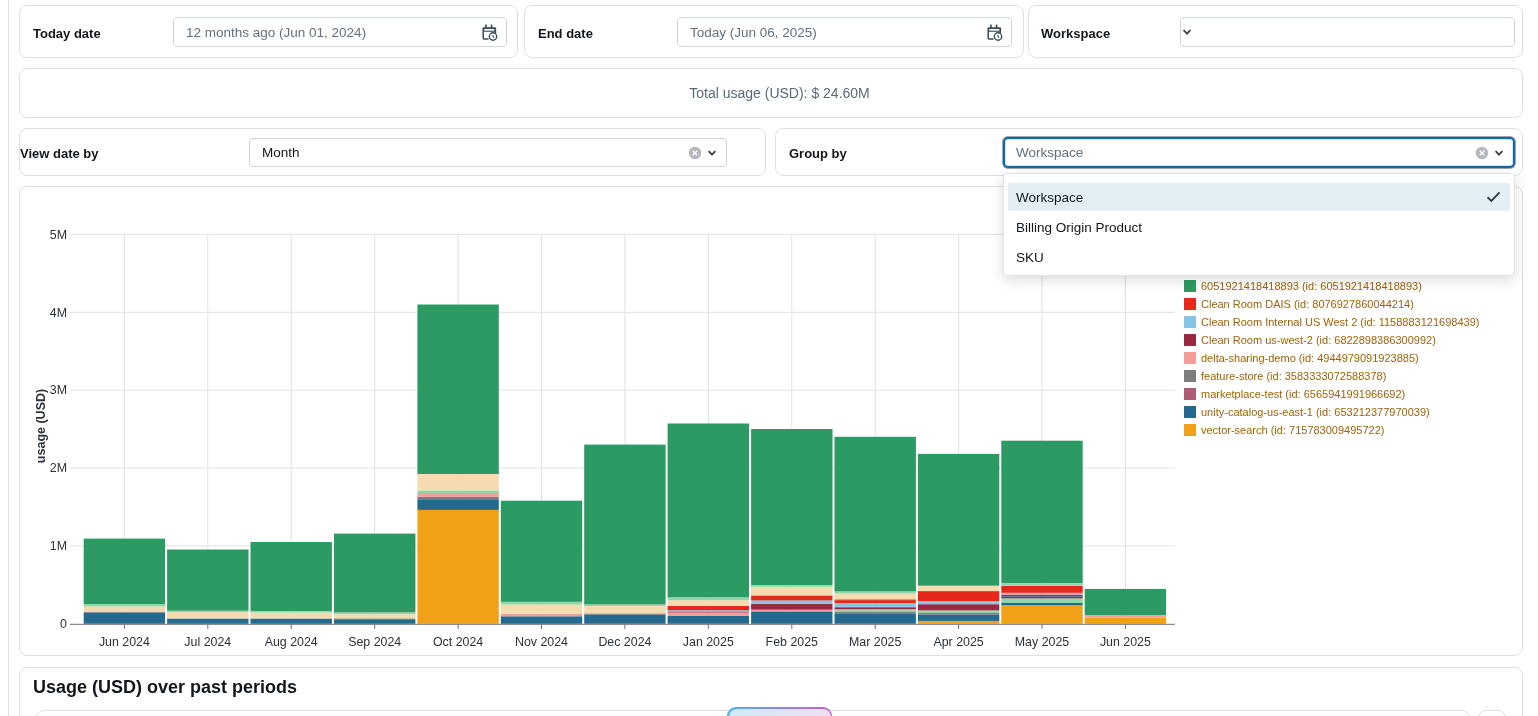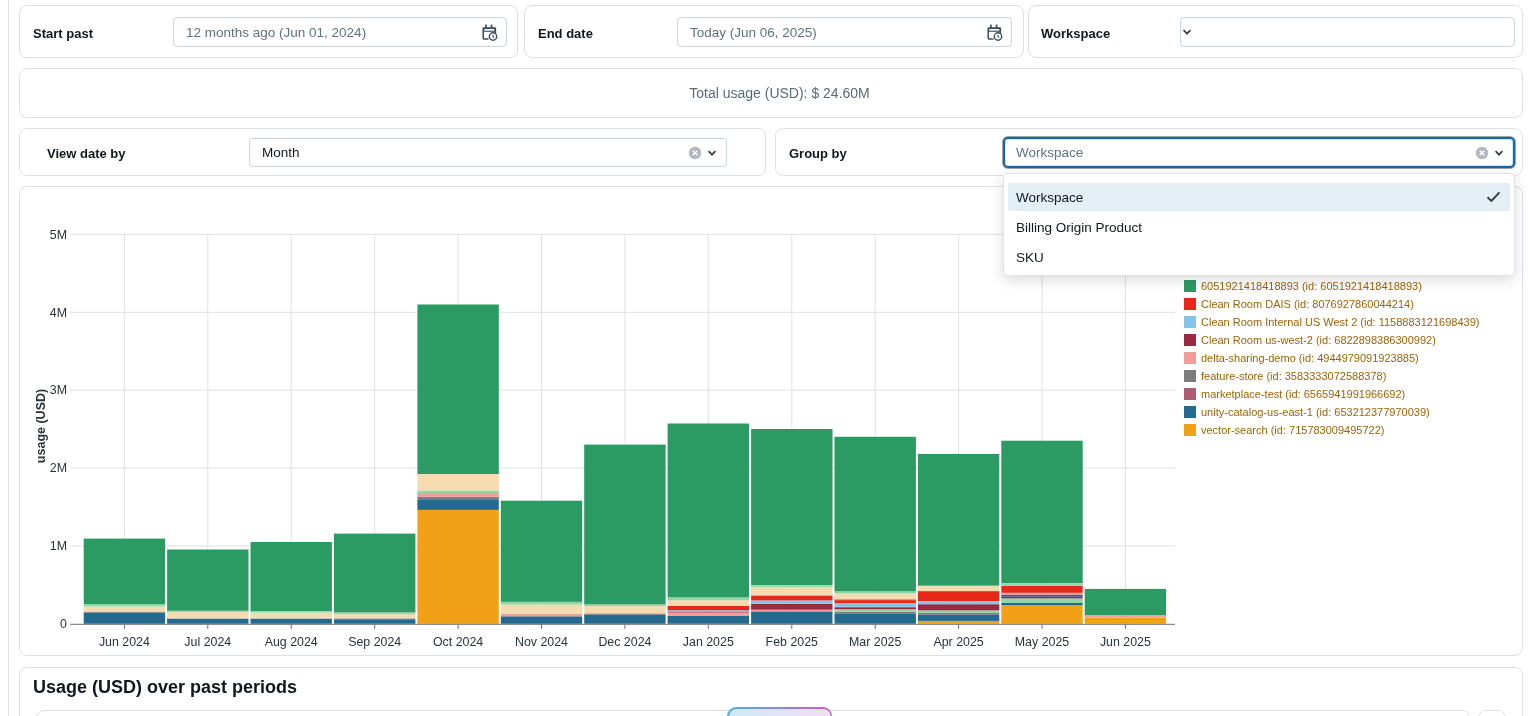--- a/index.html
+++ b/index.html
@@ -17,21 +17,21 @@
 .lt { font-size:11px; color:#a16207; white-space:nowrap;text-align:right; }
 .mitem { position:absolute; left:4px; right:4px; height:28px; display:flex; align-items:center;
   padding-left:8px; font-size:13.5px; border-radius:2px; }
 </style></head>
 <body>
 <div class="abs" style="left:8px; top:0; width:1px; height:716px; background:#dcdfe3;"></div>
 
 <div class="card" style="left:19px; top:5px;  width:499px; height:53px;"></div>
 <div class="card" style="left:524px; top:5px; width:500px; height:53px;"></div>
 <div class="card" style="left:1028px; top:5px; width:495px; height:53px;"></div>
-<div class="lbl" style="left:33px;  top:26px;">Start past</div>
+<div class="lbl" style="left:33px;  top:26px;">Today date</div>
 <div class="lbl" style="left:538px; top:26px;">End date</div>
 <div class="lbl" style="left:1041px;top:26px;">Workspace</div>
 
 <div class="ctrl" style="left:173px; top:17px; width:334px; height:30px;">
   <span class="txt gray">12 months ago (Jun 01, 2024)</span>
     <span class="icns">
       <svg width="16" height="17" viewBox="0 0 16 17" fill="none">
 <rect x="3.1" y="0.6" width="1.7" height="3.4" fill="#3d4d5a"></rect>
 <rect x="8.7" y="0.6" width="1.7" height="3.4" fill="#3d4d5a"></rect>
 <path d="M13.4 9.2V4.6c0-0.4-0.3-0.7-0.7-0.7H1.9c-0.4 0-0.7 0.3-0.7 0.7v9.6c0 0.4 0.3 0.7 0.7 0.7h4.6" stroke="#3d4d5a" stroke-width="1.5"></path>
@@ -62,21 +62,21 @@
         <path d="M2.6 4.1 6 7.7 9.4 4.1"></path>
       </svg>
     </span>
   </div>
 
 <div class="card" style="left:19px; top:68px; width:1504px; height:50px;"></div>
 <div class="abs" style="left:19px; top:68px; width:1504px; height:50px; display:flex; align-items:center; justify-content:center; padding-left:17px; font-size:14px; color:#5a6a76;border-radius:10px;">Total usage (USD): $ 24.60M</div>
 
 <div class="card" style="left:19px; top:128px; width:747px; height:48px;"></div>
 <div class="card" style="left:775px; top:128px; width:748px; height:48px;"></div>
-<div class="lbl" style="left:47px; top:146px;text-align:right;">View date by</div>
+<div class="lbl" style="left:20px; top:146px;text-align:right;">View date by</div>
 <div class="lbl" style="left:789px; top:146px;">Group by</div>
 <div class="ctrl" style="left:249px; top:138px; width:478px; height:29px;">
   <span class="txt">Month</span>
     <span class="icns">
       <svg width="14" height="14" viewBox="0 0 14 14">
         <circle cx="7" cy="7" r="6.2" fill="#b2b8bd"></circle>
         <path d="M4.7 4.7 9.3 9.3M9.3 4.7 4.7 9.3" stroke="#fff" stroke-width="1.4"></path>
       </svg>
       <svg width="12" height="12" viewBox="0 0 12 12" fill="none" stroke="#39424a" stroke-width="1.8">
         <path d="M2.6 4.1 6 7.7 9.4 4.1"></path>

